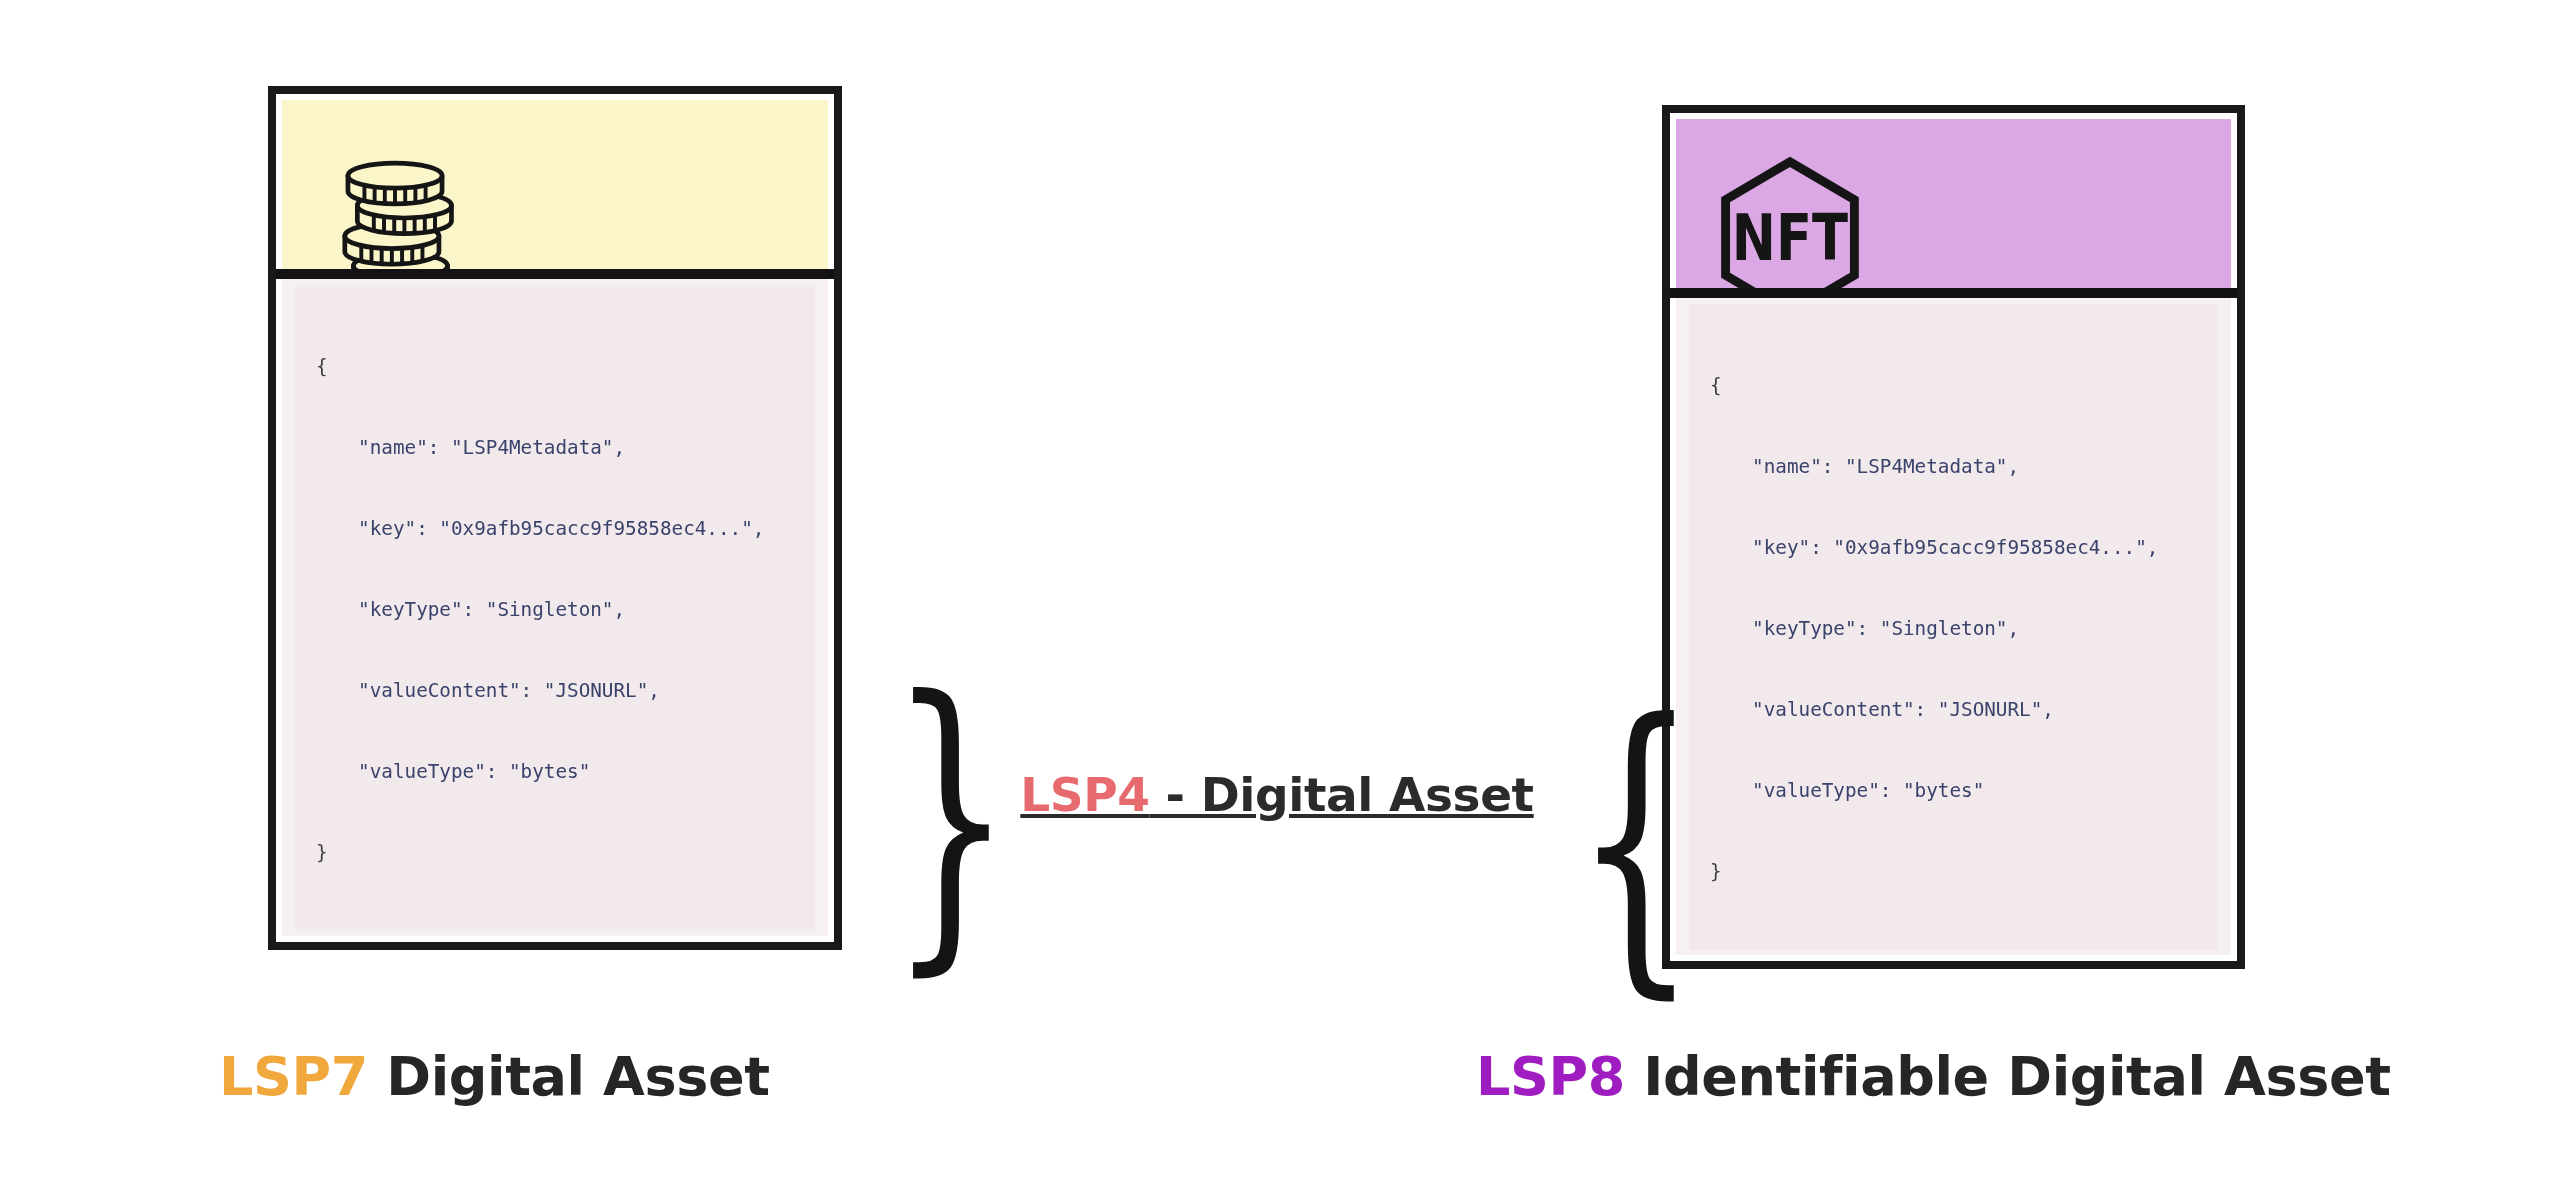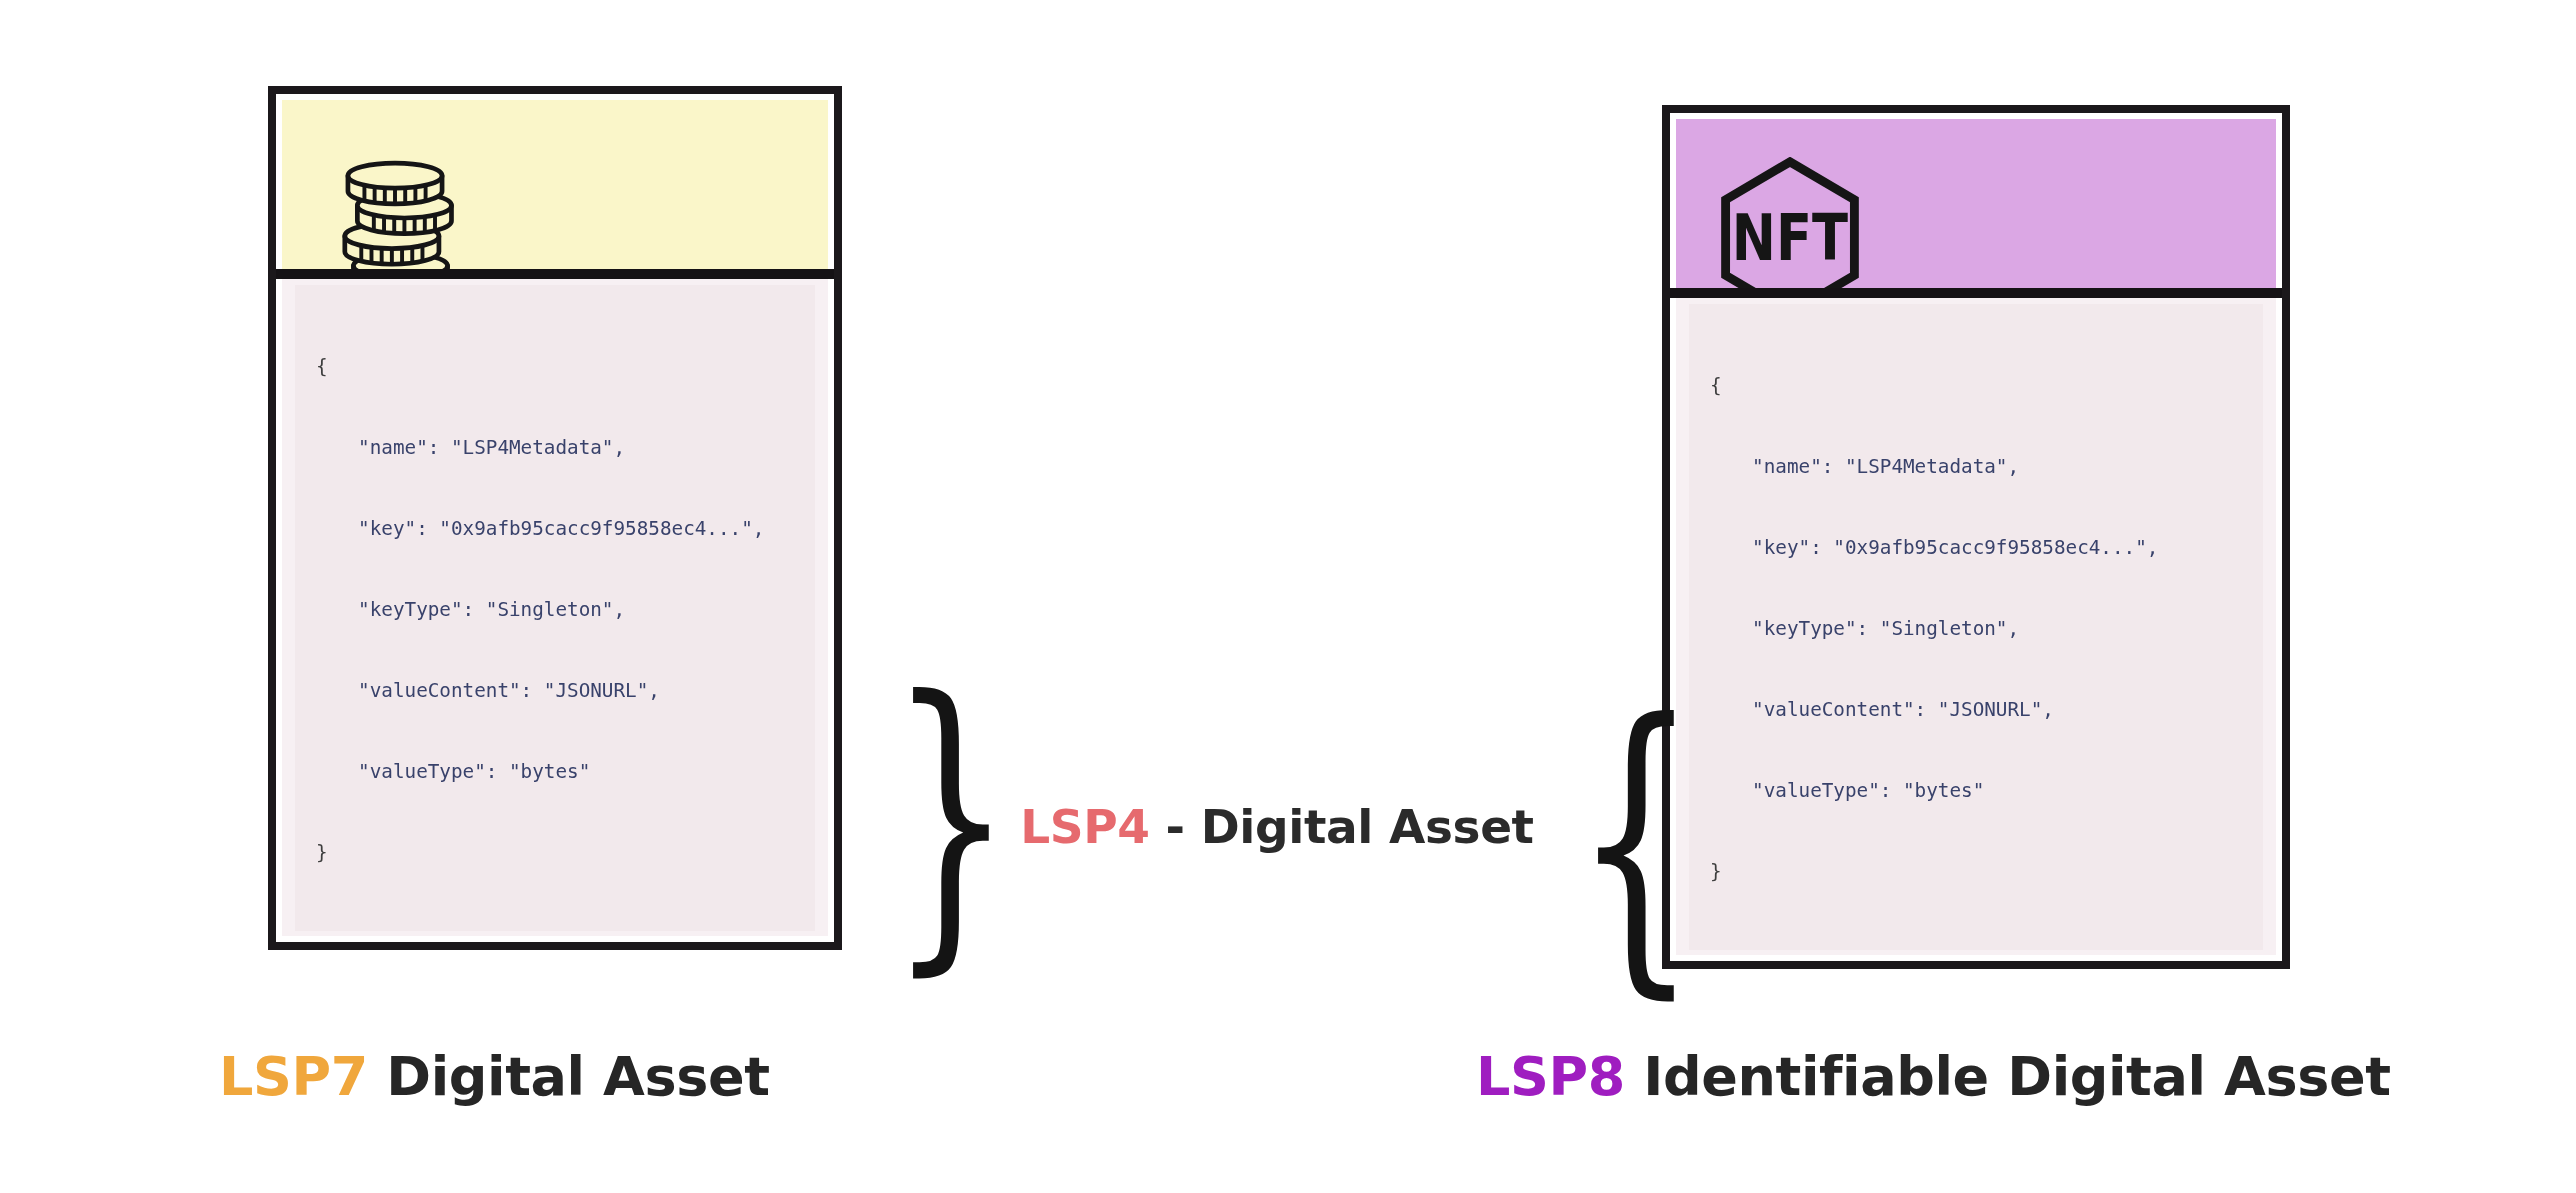--- a/index.html
+++ b/index.html
@@ -15,21 +15,21 @@
   .card{
     position:absolute;
     box-sizing:border-box;
     border:8.8px solid #1b181b;
     background:#ffffff;
     padding:6.1px;
     display:flex;
     flex-direction:column;
   }
   .card-lsp7{left:268px;top:86px;width:574px;height:864px;}
-  .card-lsp8{left:1662px;top:105px;width:628px;height:864px;}
+  .card-lsp8{left:1662px;top:105px;width:583px;height:864px;}
 
   .card-top{
     flex:1 1 auto;
     display:flex;
     flex-direction:column;
     min-height:0;
   }
   .card-lsp7 .card-top{background:#FAF6C9;}
   .card-lsp8 .card-top{background:#DBA7E4;}
 
@@ -104,28 +104,29 @@
     font-size:316px;
     color:#141414;
     transform:scaleX(0.62);
     overflow:visible;
   }
   .brace-left{left:877px;top:703px;}
   .brace-right{left:1562px;top:726px;}
 
   .callout{
     position:absolute;
-    left:947px;top:788px;
+    left:947px;top:756px;
     width:660px;
     text-align:center;
     font-weight:700;
     font-size:47px;
     line-height:77px;
     color:#2b2b2b;
     letter-spacing:-0.4px;
+    text-decoration:underline;
   }
   .coral{color:#E66A6E;}
 
   
   .caption{
     position:absolute;
     top:1045px;
     font-weight:700;
     font-size:54px;
     color:#262626;

